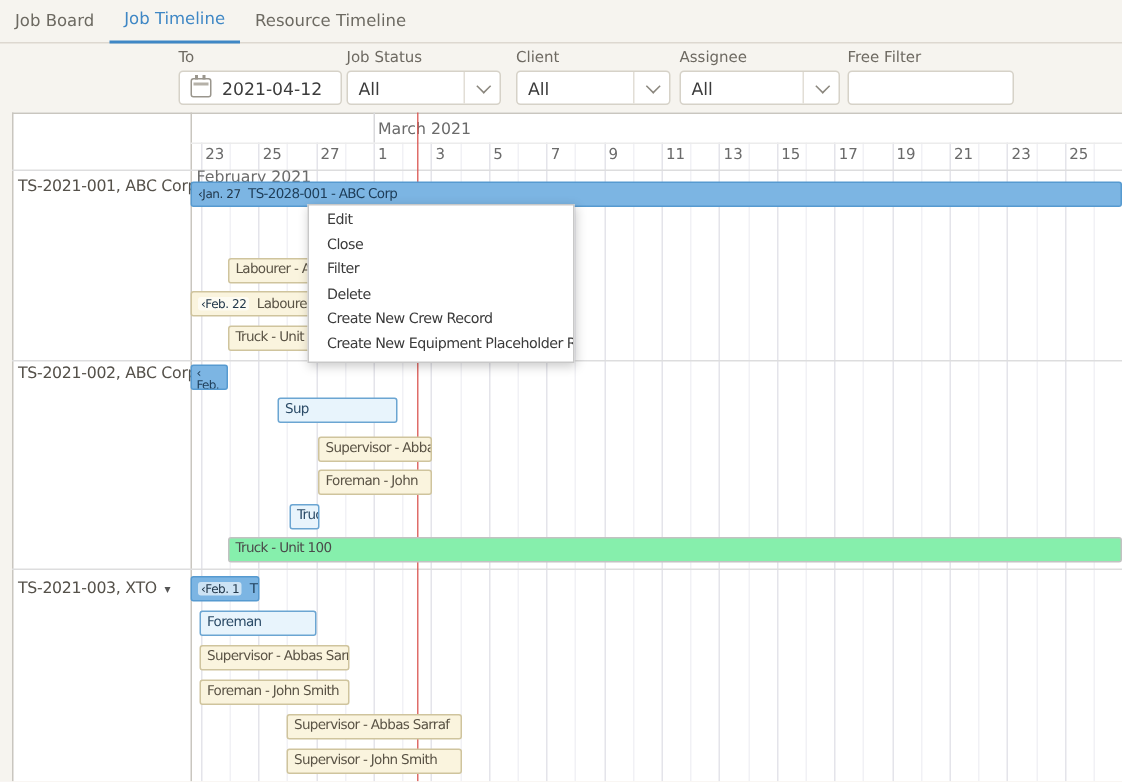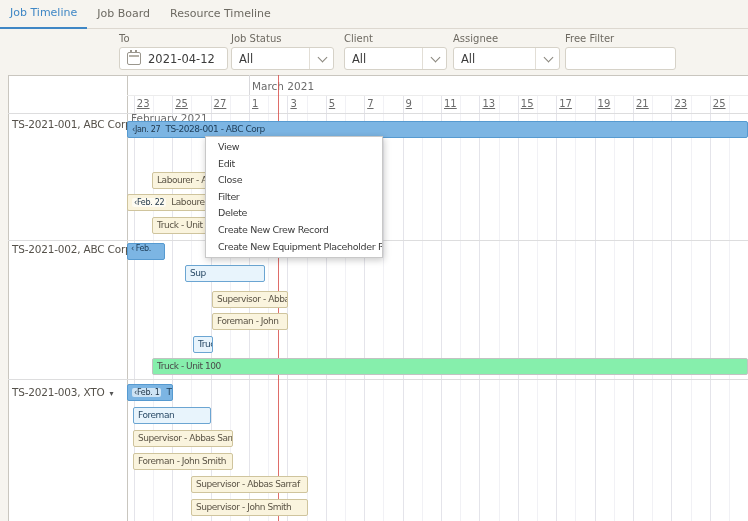--- a/index.html
+++ b/index.html
@@ -22,21 +22,21 @@
   .cal:after{content:"";position:absolute;left:2px;top:-3px;width:2px;height:3px;background:#9a968d;box-shadow:5px 0 0 #9a968d;}
   .chev{width:6px;height:6px;border-right:1.5px solid #8a867d;border-bottom:1.5px solid #8a867d;
         transform:rotate(45deg);margin-left:auto;margin-top:-3px;flex:none;}
   .sep-chev{border-left:1px solid #e2ded6;align-self:stretch;display:flex;align-items:center;padding-left:9px;margin-left:auto;height:100%;}
 
   
   .chartbox{position:absolute;left:8px;top:75px;width:740px;height:446px;background:#fff;
             border-top:1px solid #c9c6bf;border-left:1px solid #c9c6bf;box-sizing:border-box;}
   .vline,.hline{position:absolute;}
   .monthlab{position:absolute;top:80px;font-size:10.5px;color:#6b6b6b;white-space:nowrap;z-index:1;}
-  .daylab{position:absolute;top:98px;font-size:10px;color:#6b6b6b;z-index:1;text-decoration:underline;}
+  .daylab{position:absolute;top:98px;font-size:10px;color:#6b6b6b;z-index:1;}
   .grid{position:absolute;top:95px;height:426px;width:1px;z-index:0;}
   .grid.major{background:#e4e4ea;}
   .grid.minor{background:#f1f1f5;}
   .today{position:absolute;top:75px;height:446px;width:1px;background:#d9534f;opacity:.85;z-index:1;}
   .rowsep{position:absolute;left:8px;width:740px;height:1px;background:#ddddde;z-index:1;}
   .rowlab{position:absolute;left:12px;font-size:10.5px;letter-spacing:-0.2px;color:#55514a;white-space:nowrap;z-index:2;cursor:pointer;}
   .rowlab .caret{font-size:8px;color:#555;margin-left:5px;}
 
   
   .bar{position:absolute;box-sizing:border-box;height:17px;border:1px solid;border-radius:2px;
@@ -54,22 +54,22 @@
         box-shadow:1px 2px 7px rgba(0,0,0,.22);z-index:6;padding:2px 0;}
   .menu-item{height:16.6px;line-height:16.6px;padding-left:12px;font-size:9.5px;letter-spacing:-0.35px;
              color:#3b3b3b;white-space:nowrap;overflow:hidden;cursor:pointer;}
 </style>
 </head>
 <body>
 
 <div id="app">
 
   <div class="tabbar">
+    <div class="tab">Job Board</div>
     <div class="tab active">Job Timeline</div>
-    <div class="tab">Job Board</div>
     <div class="tab">Resource Timeline</div>
   </div>
 
   <div class="field" style="left:10px;width:101px;margin-top:48px;">
     <span class="flabel">From</span>
     <div class="control">
       <span class="cal"></span>
       <input readonly="" value="2021-02-22" style="">
     </div>
   </div>
@@ -179,37 +179,36 @@
       <div class="rowsep" style="top: 240px;"></div>
       <div class="rowlab" style="top: 243px;"><span>TS-2021-002, ABC Corp</span><span class="caret">▾</span></div>
       <div class="rowsep" style="top: 379px;"></div>
       <div class="rowlab" style="top: 386px;"><span>TS-2021-003, XTO</span><span class="caret">▾</span></div>
     </div>
   <div id="bar-layer">
       <div class="bar job" style="left: 127px; top: 121px; width: 621px;"><span class="marker">‹Jan. 27</span><span>TS-2028-001 - ABC Corp</span></div>
       <div class="bar crew" style="left: 152px; top: 172px; width: 79px;"><span>Labourer - Alej</span></div>
       <div class="bar crew" style="left: 127px; top: 194px; width: 104px;"><span class="marker chip">‹Feb. 22</span><span>Labourer - A</span></div>
       <div class="bar crew" style="left: 152px; top: 217px; width: 79px;"><span>Truck - Unit 10</span></div>
-      <div class="bar job wrap" style="left: 127px; top: 243px; width: 38px;"><span>‹ Feb.</span></div>
+      <div class="bar job wrap" style="left: 127px; top: 243px; width: 25px;"><span>‹ Feb.</span></div>
       <div class="bar placeholder" style="left: 185px; top: 265px; width: 80px;"><span>Sup</span></div>
       <div class="bar crew" style="left: 212px; top: 291px; width: 76px;"><span>Supervisor - Abbas</span></div>
       <div class="bar crew" style="left: 212px; top: 313px; width: 76px;"><span>Foreman - John</span></div>
       <div class="bar placeholder" style="left: 193px; top: 336px; width: 20px;"><span>Truck</span></div>
       <div class="bar equipment" style="left: 152px; top: 358px; width: 596px;"><span>Truck - Unit 100</span></div>
       <div class="bar job" style="left: 127px; top: 384px; width: 46px;"><span class="marker chip">‹Feb. 1</span><span>TS-</span></div>
       <div class="bar placeholder" style="left: 133px; top: 407px; width: 78px;"><span>Foreman</span></div>
       <div class="bar crew" style="left: 133px; top: 430px; width: 100px;"><span>Supervisor - Abbas Sarraf</span></div>
       <div class="bar crew" style="left: 133px; top: 453px; width: 100px;"><span>Foreman - John Smith</span></div>
       <div class="bar crew" style="left: 191px; top: 476px; width: 117px;"><span>Supervisor - Abbas Sarraf</span></div>
       <div class="bar crew" style="left: 191px; top: 499px; width: 117px;"><span>Supervisor - John Smith</span></div>
     </div>
   <div class="today" style="left: 278px;"></div>
 
   <div class="menu" id="ctx-menu">
-      <div class="menu-item">View</div>
       <div class="menu-item">Edit</div>
       <div class="menu-item">Close</div>
       <div class="menu-item">Filter</div>
       <div class="menu-item">Delete</div>
       <div class="menu-item">Create New Crew Record</div>
       <div class="menu-item">Create New Equipment Placeholder Record</div>
     </div>
 
 </div>
 

